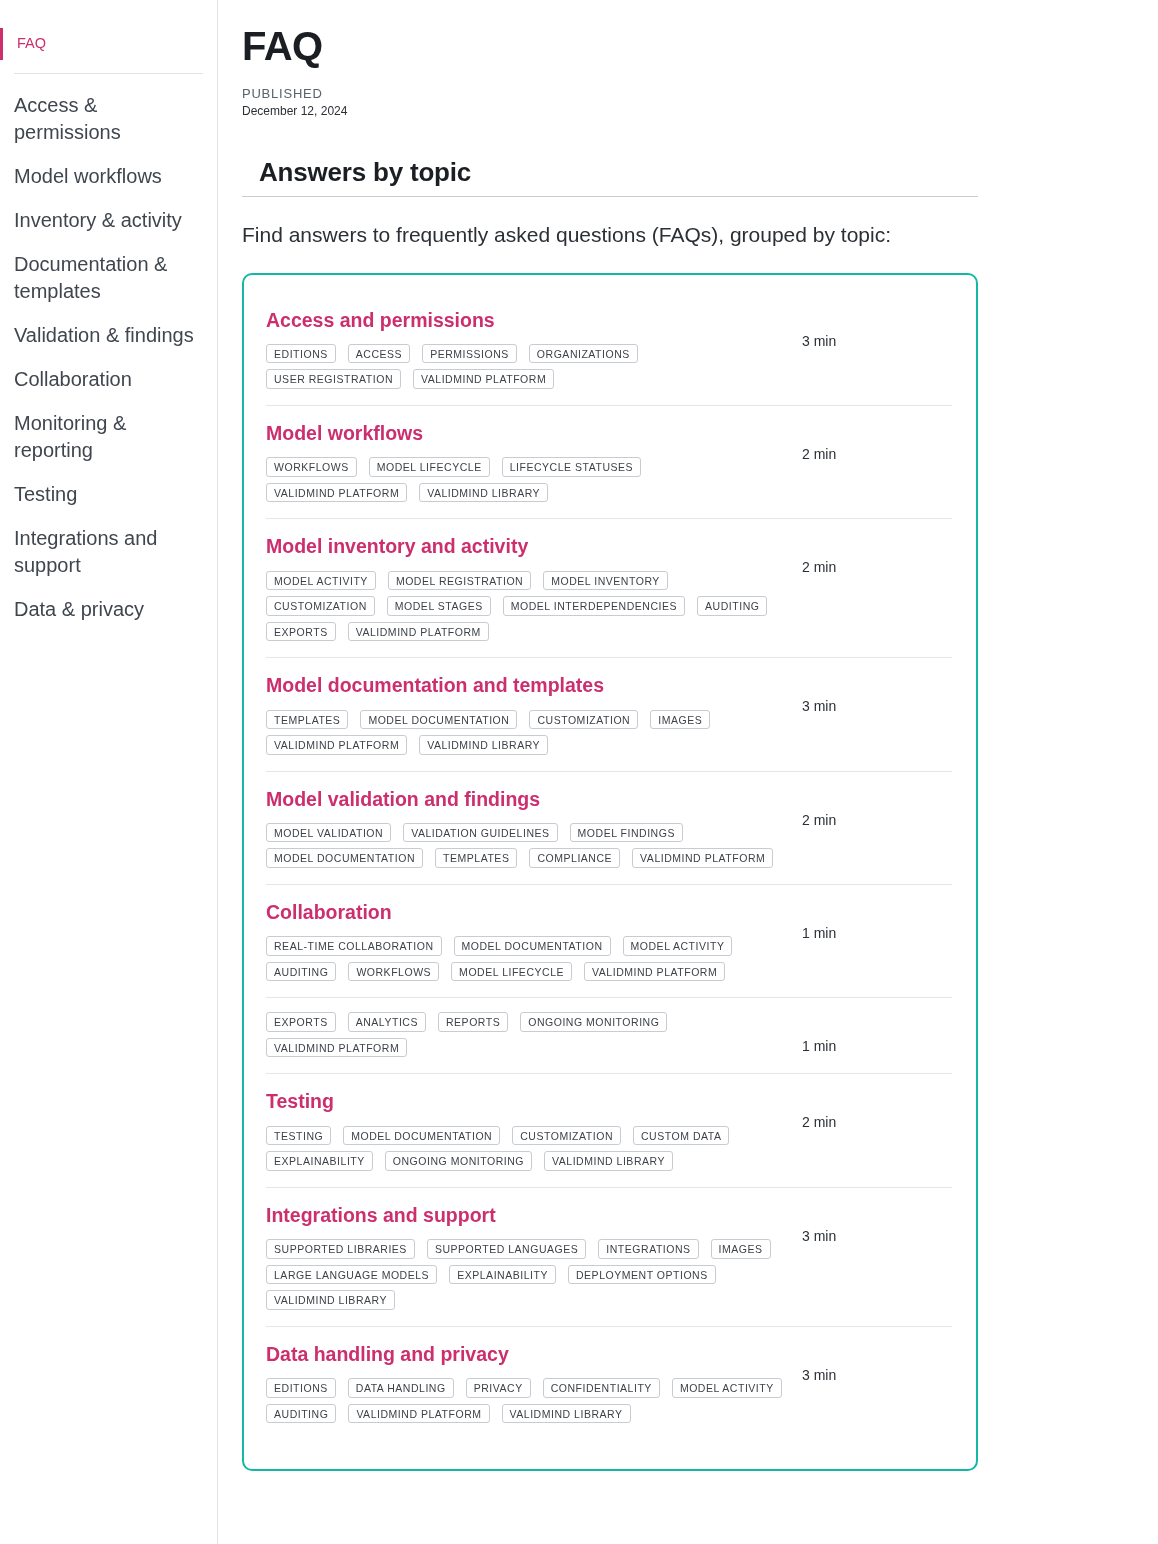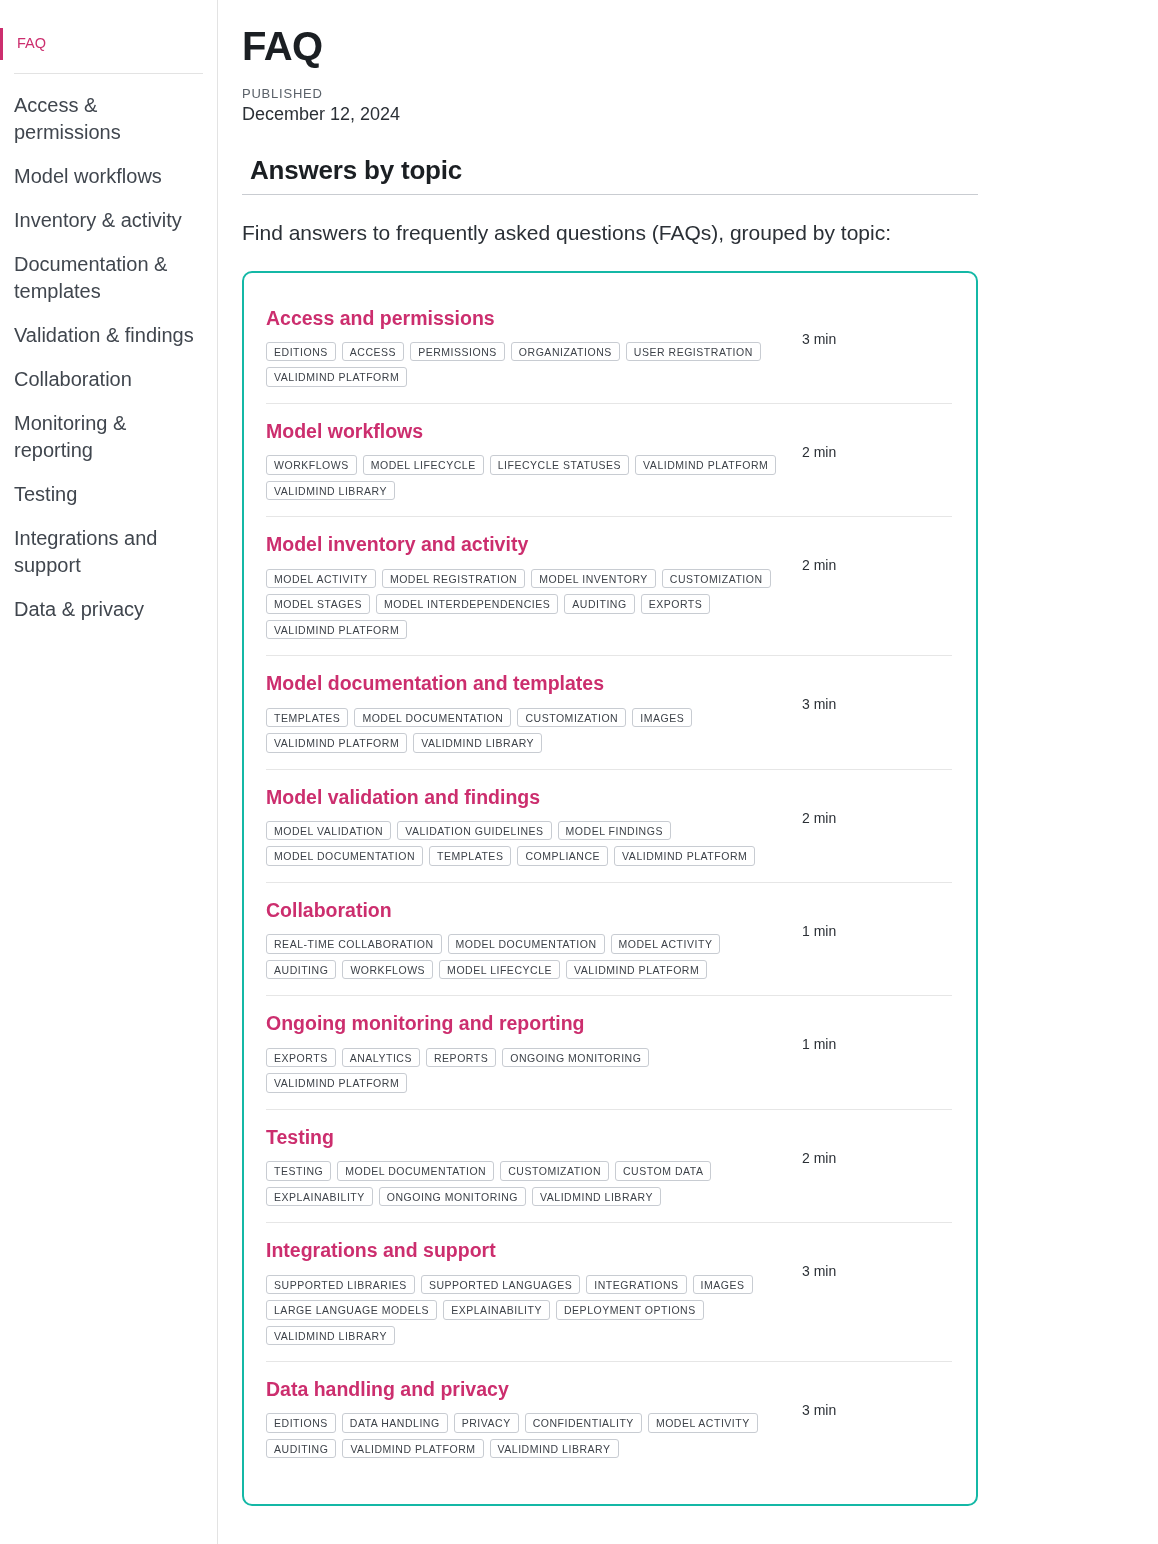--- a/index.html
+++ b/index.html
@@ -80,29 +80,29 @@
     color: #1b1f23;
     line-height: 1.1;
   }
   .published-label {
     font-size: 13px;
     letter-spacing: 0.06em;
     color: #5a6169;
     margin-bottom: 3px;
   }
   .published-date {
-    font-size: 18px;
+    font-size: 12px;
     color: #2b3036;
-    margin-bottom: 30px;
+    margin-bottom: 39px;
   }
   .section-heading {
     font-size: 26px;
     font-weight: 700;
     color: #1b1f23;
-    margin: 0 0 8px 8px;
+    margin: 0 0 8px 17px;
     letter-spacing: -0.2px;
   }
   .heading-rule {
     height: 1px;
     background: #c9ccd1;
     margin: 0 0 22px 0;
   }
   .intro-text {
     font-size: 21px;
     color: #2b3036;
@@ -136,21 +136,21 @@
     font-size: 19.5px;
     font-weight: 700;
     color: #cc2e6e;
     text-decoration: none;
     margin: 2px 0 12px 0;
     line-height: 1.2;
   }
   .tags {
     display: flex;
     flex-wrap: wrap;
-    gap: 6px 6px;
+    gap: 6px 12px;
   }
   .tag {
     display: inline-block;
     font-size: 10.5px;
     letter-spacing: 0.05em;
     color: #3d4249;
     border: 1px solid #c8ccd2;
     border-radius: 3px;
     padding: 4px 7px 3px 7px;
     background: #fff;
@@ -326,21 +326,20 @@
             <span class="tag">VALIDMIND PLATFORM</span>
           </div>
         </div>
         <div class="item-right">
           <span class="reading-time">1 min</span>
         </div>
       </div>
 
       <div class="listing-item">
         <div class="item-left">
-          <a class="item-title" href="#">Ongoing monitoring and reporting</a>
           <div class="tags">
             <span class="tag">EXPORTS</span>
             <span class="tag">ANALYTICS</span>
             <span class="tag">REPORTS</span>
             <span class="tag">ONGOING MONITORING</span>
             <span class="tag">VALIDMIND PLATFORM</span>
           </div>
         </div>
         <div class="item-right">
           <span class="reading-time">1 min</span>

